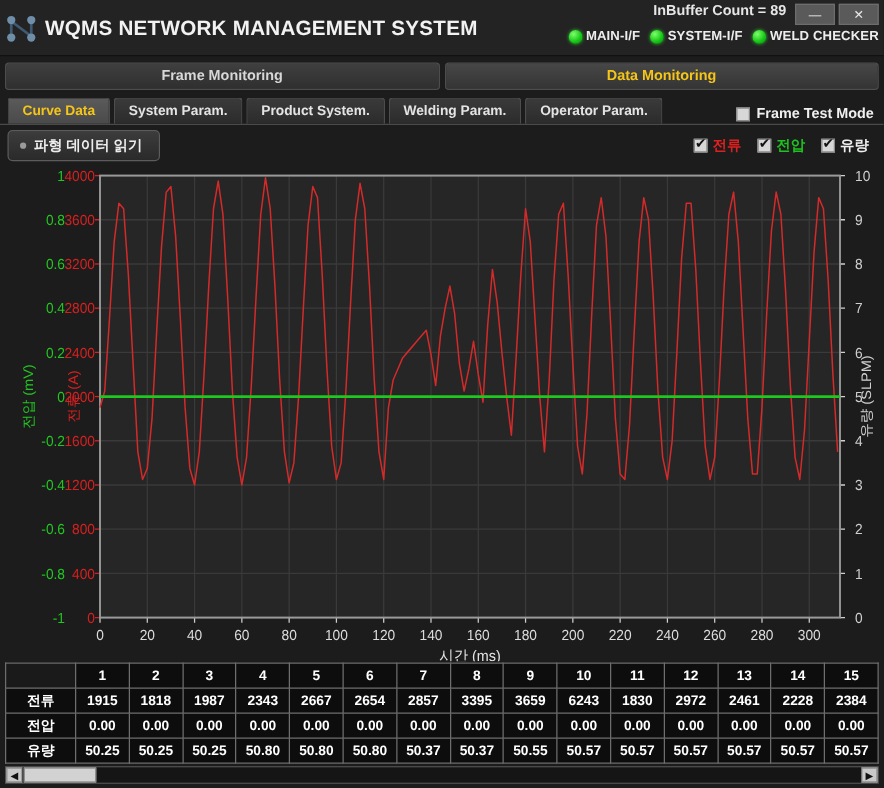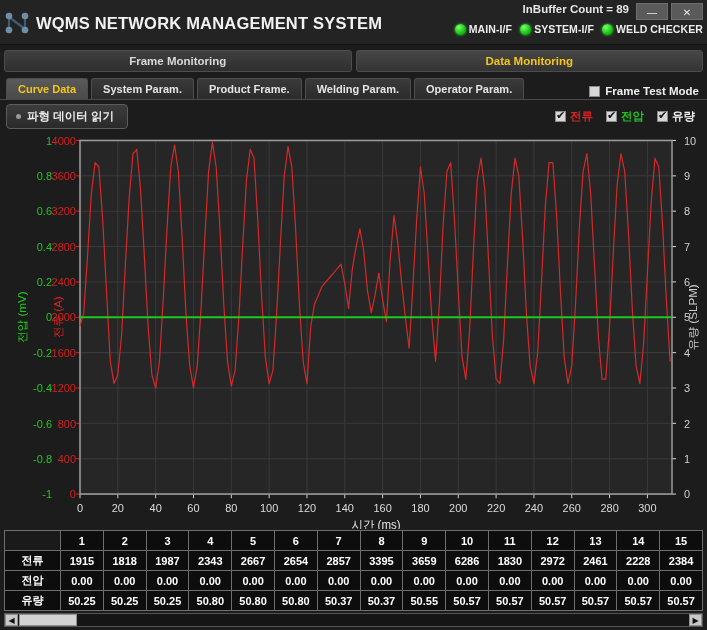--- a/index.html
+++ b/index.html
@@ -182,21 +182,21 @@
 </div>
 
 <div class="mode-tabs">
   <div class="mode-tab">Frame Monitoring</div>
   <div class="mode-tab active">Data Monitoring</div>
 </div>
 
 <div class="subtabs">
   <div class="subtab active">Curve Data</div>
   <div class="subtab">System Param.</div>
-  <div class="subtab">Product Frame.</div>
+  <div class="subtab">Product System.</div>
   <div class="subtab">Welding Param.</div>
   <div class="subtab">Operator Param.</div>
   <div class="frame-test">
     <span class="chk-box"></span>
     <span class="frame-test-label">Frame Test Mode</span>
   </div>
 </div>
 
 <div class="toolbar">
   <div class="read-btn">
@@ -371,21 +371,21 @@
           <td class="rowhead">전류</td>
           <td>1915</td>
           <td>1818</td>
           <td>1987</td>
           <td>2343</td>
           <td>2667</td>
           <td>2654</td>
           <td>2857</td>
           <td>3395</td>
           <td>3659</td>
-          <td>6286</td>
+          <td>6243</td>
           <td>1830</td>
           <td>2972</td>
           <td>2461</td>
           <td>2228</td>
           <td>2384</td>
         </tr>
         <tr>
           <td class="rowhead">전압</td>
           <td>0.00</td>
           <td>0.00</td>

